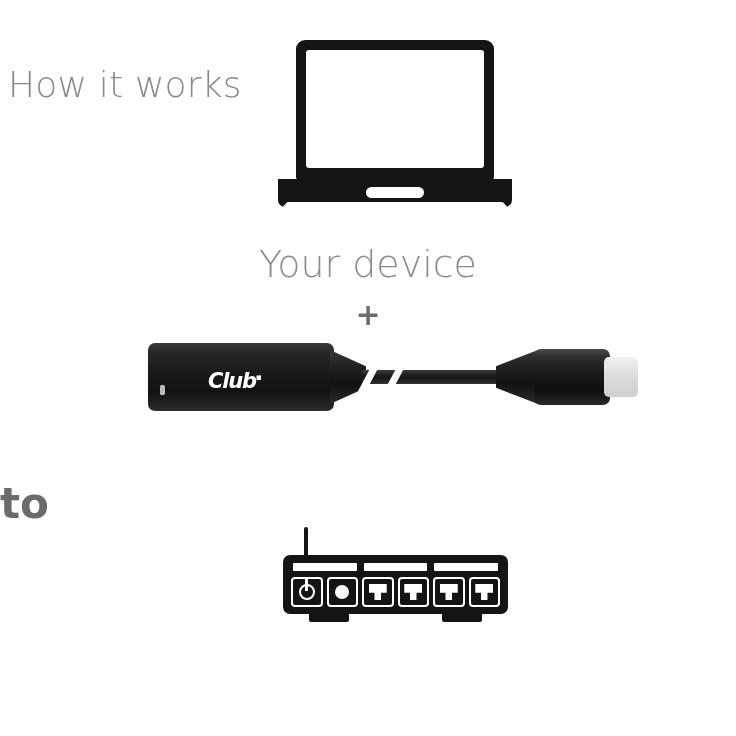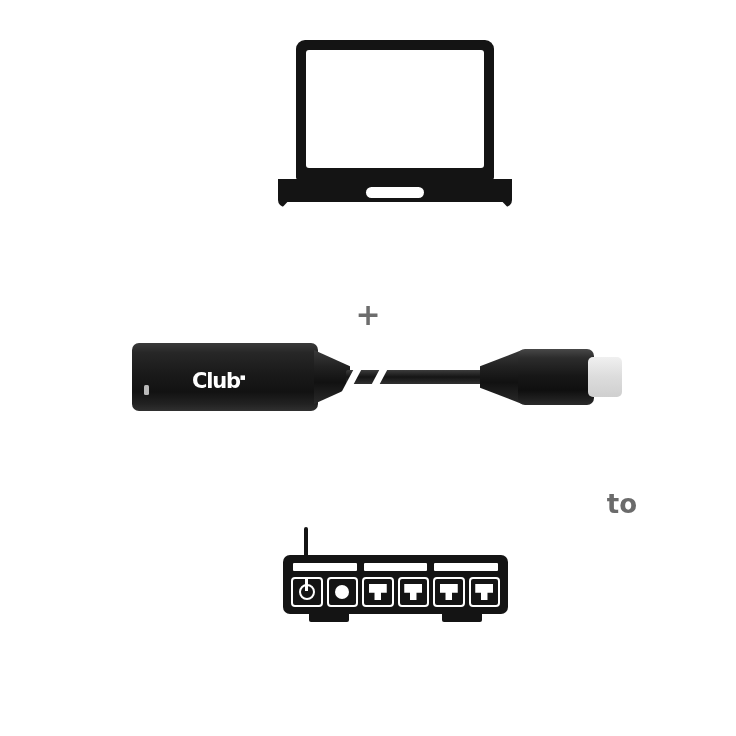--- a/index.html
+++ b/index.html
@@ -110,46 +110,47 @@
     font-size: 30px;
     line-height: 34px;
     font-weight: 700;
     color: #6d6d6d;
   }
   .caption-to {
     position: absolute;
     left: 0;
     top: 483px;
     width: 637px;
-    text-align: right;
-    font-size: 26px;
+    text-align: left;
+    font-size: 42px;
     line-height: 42px;
     font-weight: 700;
     color: #6b6b6b;
   }
   .footnote {
     position: absolute;
     left: 4px;
     top: 650px;
     width: 732px;
     font-size: 19.5px;
     line-height: 26px;
     font-weight: 300;
     color: #9a9a9a;
     white-space: nowrap;
     letter-spacing: -0.1px;
   }
 
   
   .adapter-wrap {
     position: absolute;
-    left: 132px;
+    left: 148px;
     top: 330px;
     width: 500px;
     height: 100px;
+    font-style: italic;
   }
   .adapter-body {
     position: absolute;
     left: 0px;
     top: 13px;
     width: 186px;
     height: 68px;
     border-radius: 7px;
     background: linear-gradient(to bottom,
       #3a3a3a 0%, #272727 14%, #1a1a1a 45%,
@@ -360,29 +361,31 @@
     border-radius: 0 0 2px 2px;
   }
   .router-foot.f1 { left: 26px; }
   .router-foot.f2 { left: 159px; }
 </style>
 </head>
 <body>
 
 <div id="page">
 
+  <div class="headline">How it works</div>
 
   <div class="laptop-wrap">
     <div class="laptop-lid">
       <div class="laptop-screen"></div>
     </div>
     <div class="laptop-base"></div>
     <div class="laptop-notch"></div>
   </div>
 
+  <div class="caption-device">Your device</div>
 
   <div class="plus-sign">+</div>
 
   <div class="adapter-wrap">
     <div class="adapter-body">
       <div class="adapter-led"></div>
     </div>
     <div class="adapter-logo"><span>Club</span><sup>▪</sup></div>
     <div class="strain-left"></div>
     <div class="cable"></div>

